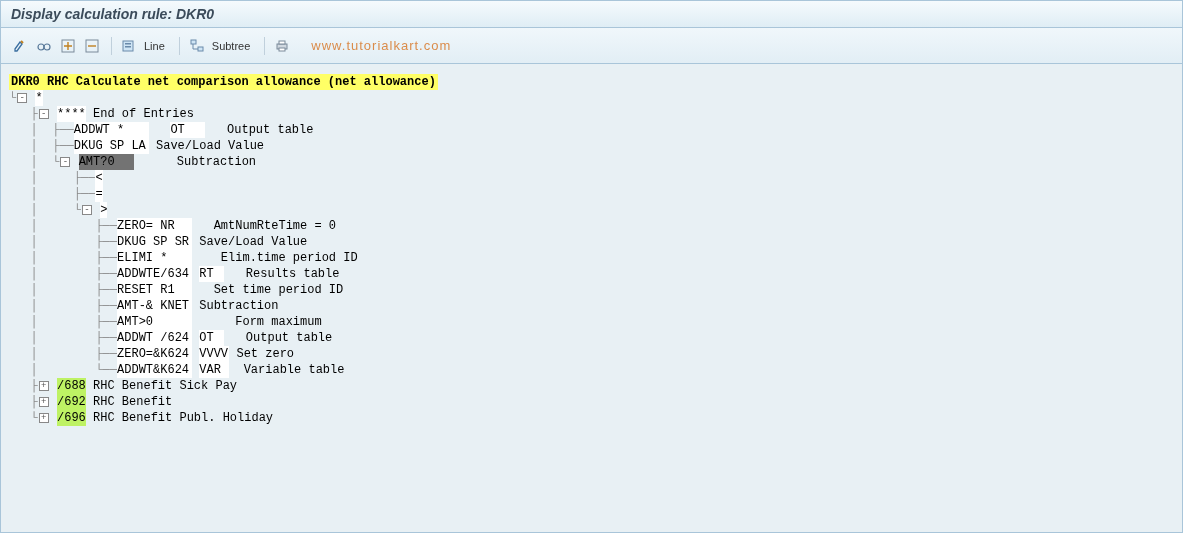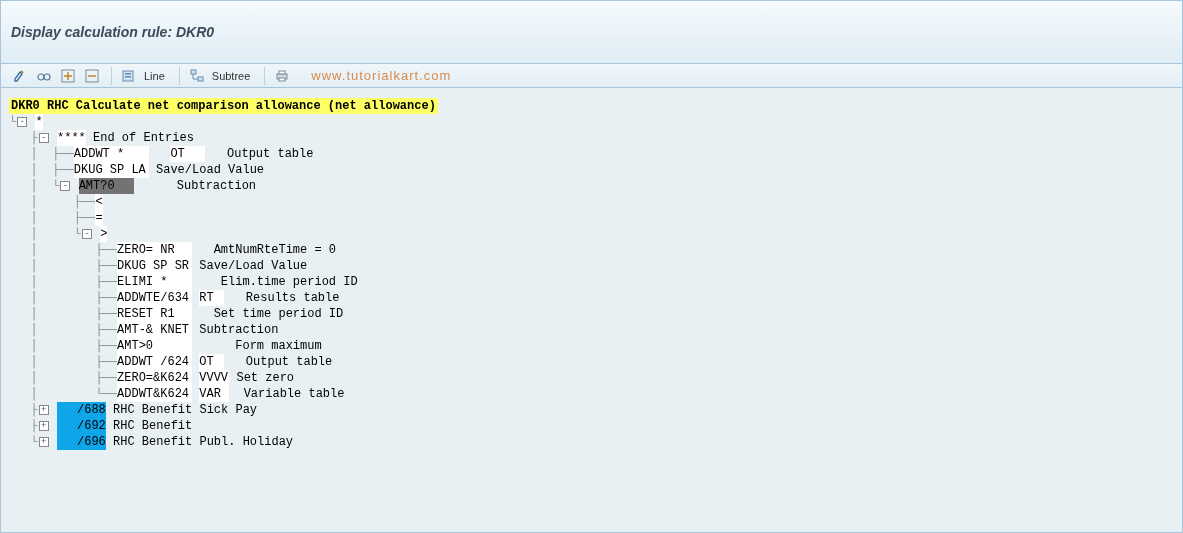--- a/index.html
+++ b/index.html
@@ -10,34 +10,34 @@
       color: #000;
       width: 1183px;
       height: 533px;
       overflow: hidden;
       border: 1px solid #a9c5d9;
     }
     
     .title-bar {
       background: linear-gradient(#f5fafd, #dfedf5);
       border-bottom: 1px solid #a9c5d9;
-      padding: 23px 10px;
+      padding: 5px 10px;
       font-size: 14px;
       font-weight: bold;
       font-style: italic;
       color: #3b4b5a;
     }
     
     .toolbar {
       background: linear-gradient(#f0f7fb, #e2eef5);
       border-bottom: 1px solid #a9c5d9;
       padding: 11px 8px;
       display: flex;
       align-items: center;
-      height: 24px;
+      height: 36px;
     }
     .tool-btn {
       display: inline-flex;
       align-items: center;
       justify-content: center;
       width: 22px;
       height: 20px;
       margin-right: 2px;
       border-radius: 3px;
       cursor: pointer;
@@ -80,21 +80,21 @@
       background: #ffff66;
       display: inline-block;
       padding: 0 2px;
       font-weight: bold;
     }
     .fill-highlight {
       background: #fff;
       display: inline-block;
     }
     .fill-highlight.green { background: #737373; }
-    .fill-highlight.blue { background: #0ea5e9; padding-left: 20px; }
+    .fill-highlight.blue { background: #bef264; }
     .tree-row {
       white-space: pre;
       height: 16px;
     }
     .tree-row .conn {
       color: #888;
     }
     .expander {
       display: inline-block;
       width: 10px;

